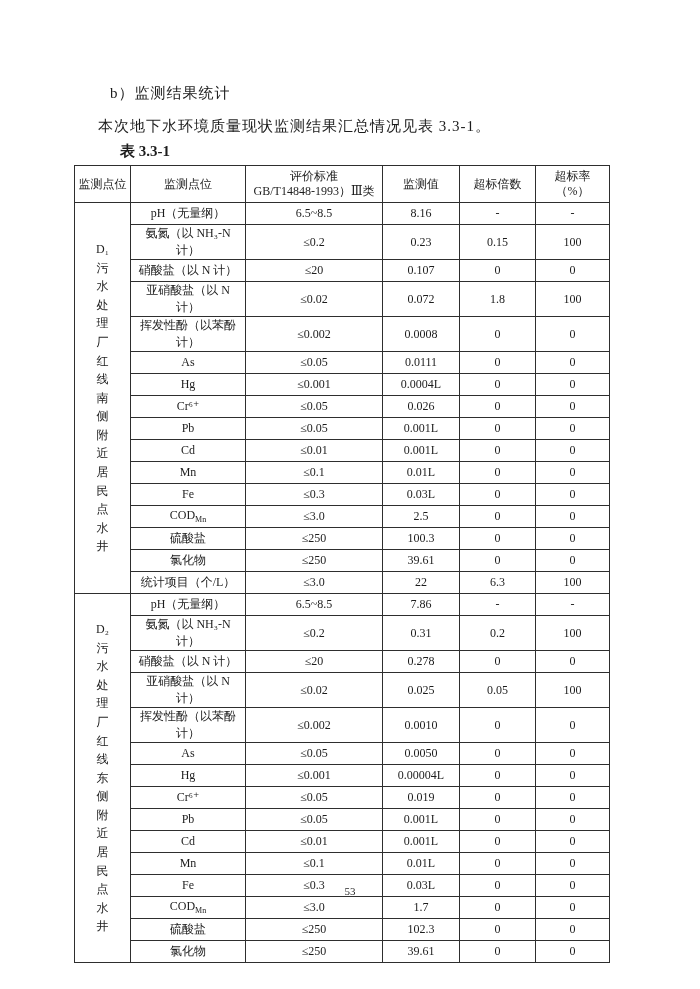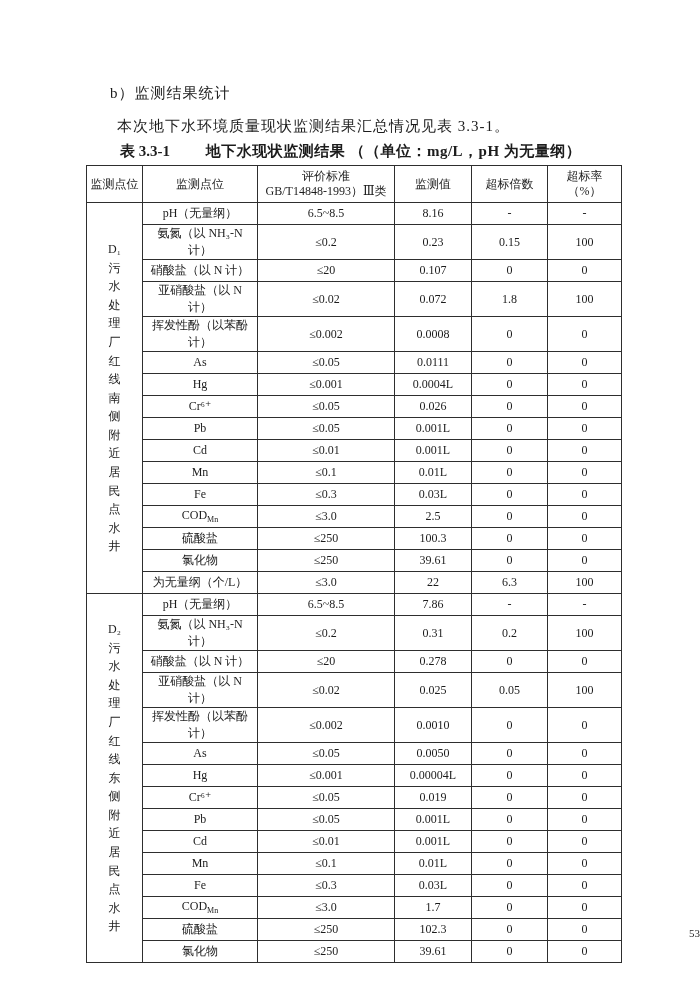--- a/index.html
+++ b/index.html
@@ -10,32 +10,32 @@
     background:#ffffff;
     font-family:"Liberation Serif","DejaVu Serif",serif;
     color:#1c1c1c;
     overflow:hidden;
   }
   .heading{
     position:absolute;left:110px;top:84px;
     font-size:15px;letter-spacing:1px;
   }
   .intro{
-    position:absolute;left:117px;top:117px;
+    position:absolute;left:98px;top:117px;
     font-size:15px;letter-spacing:1px;
   }
   .table-title-row{
     position:absolute;left:82px;top:142px;width:535px;
     display:flex;align-items:flex-end;
     font-weight:bold;font-size:15px;
   }
   .table-label{margin-left:38px;white-space:nowrap;}
   .table-title{flex:1;text-align:center;letter-spacing:0.5px;}
   table.monitor{
-    position:absolute;left:86px;top:165px;width:535px;
+    position:absolute;left:74px;top:165px;width:535px;
     border-collapse:collapse;table-layout:fixed;
   }
   table.monitor th, table.monitor td{
     border:1px solid #2e2e2e;
     text-align:center;vertical-align:middle;
     padding:0 2px;
     font-weight:normal;
     font-size:12px;
     overflow:hidden;
   }
@@ -44,36 +44,35 @@
   .site-cell{
     font-size:11px;line-height:1.55;
     padding:0 21px !important;
     word-break:break-all;
   }
   .item-cell{font-size:12px;}
   .standard-cell,.value-cell{font-size:11.5px;}
   .exceed-cell,.rate-cell{font-size:12.5px;}
   sub{font-size:8px;}
   .page-number{
-    position:absolute;top:927px;left:0;width:100%;
-    text-align:right;font-size:11px;color:#2a2a2a;
+    position:absolute;top:885px;left:0;width:100%;
+    text-align:center;font-size:11px;color:#2a2a2a;
   }
 </style>
 </head>
 <body>
 
 <div class="page">
 
   <div class="heading">b）监测结果统计</div>
 
   <div class="intro">本次地下水环境质量现状监测结果汇总情况见表 3.3-1。</div>
 
   <div class="table-title-row">
     <span class="table-label">表 3.3-1</span>
-    <span class="table-title">地下水现状监测结果 （（单位：mg/L，pH 为无量纲）</span>
   </div>
 
   <table class="monitor">
     <colgroup>
       <col style="width:56px">
       <col style="width:115px">
       <col style="width:137px">
       <col style="width:77px">
       <col style="width:76px">
       <col style="width:74px">
@@ -195,21 +194,21 @@
           <td class="rate-cell">0</td>
         </tr>
         <tr>
           <td class="item-cell">氯化物</td>
           <td class="standard-cell">≤250</td>
           <td class="value-cell">39.61</td>
           <td class="exceed-cell">0</td>
           <td class="rate-cell">0</td>
         </tr>
         <tr>
-          <td class="item-cell">为无量纲（个/L）</td>
+          <td class="item-cell">统计项目（个/L）</td>
           <td class="standard-cell">≤3.0</td>
           <td class="value-cell">22</td>
           <td class="exceed-cell">6.3</td>
           <td class="rate-cell">100</td>
         </tr>
         <tr>
           <td rowspan="15" class="site-cell">D₂污水处理厂红线东侧附近居民点水井</td>
           <td class="item-cell">pH（无量纲）</td>
           <td class="standard-cell">6.5~8.5</td>
           <td class="value-cell">7.86</td>

